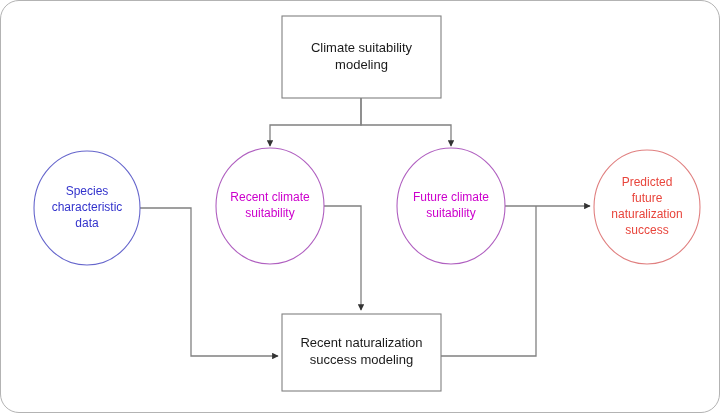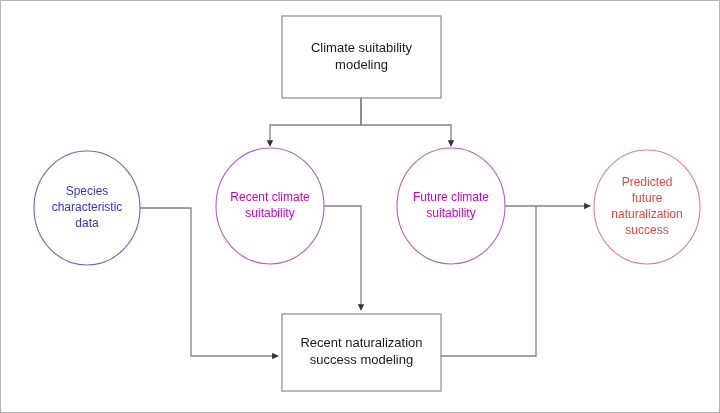--- a/index.html
+++ b/index.html
@@ -40,21 +40,21 @@
   }
   .connector {
     fill: none;
     stroke: #808080;
     stroke-width: 1.3;
   }
 </style>
 </head>
 <body>
 
-<div id="canvas" style="border-color: rgb(179, 179, 179); background: rgb(255, 255, 255);">
+<div id="canvas" style="border-color: rgb(179, 179, 179); background: rgb(255, 255, 255); border-radius: 19px;">
   <svg viewBox="0 0 720 413" xmlns="http://www.w3.org/2000/svg">
     <defs>
       <marker id="arrow-head" viewBox="0 0 10 10" refX="9" refY="5" markerWidth="5" markerHeight="5" orient="auto-start-reverse">
         <path d="M 0 0 L 10 5 L 0 10 z" fill="#333333"></path>
       </marker>
     </defs>
     <g id="edges-layer">
         <path class="connector" d="M 360 97 L 360 124 L 269 124 L 269 145" stroke="#808080" marker-end="url(#arrow-head)"></path>
         <path class="connector" d="M 360 97 L 360 124 L 450 124 L 450 145" stroke="#808080" marker-end="url(#arrow-head)"></path>
         <path class="connector" d="M 139 207 L 190 207 L 190 355 L 277 355" stroke="#808080" marker-end="url(#arrow-head)"></path>

